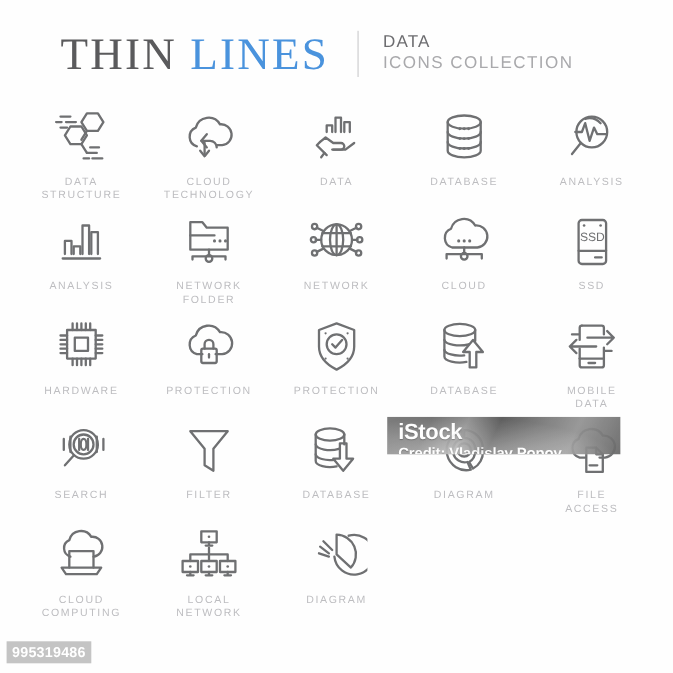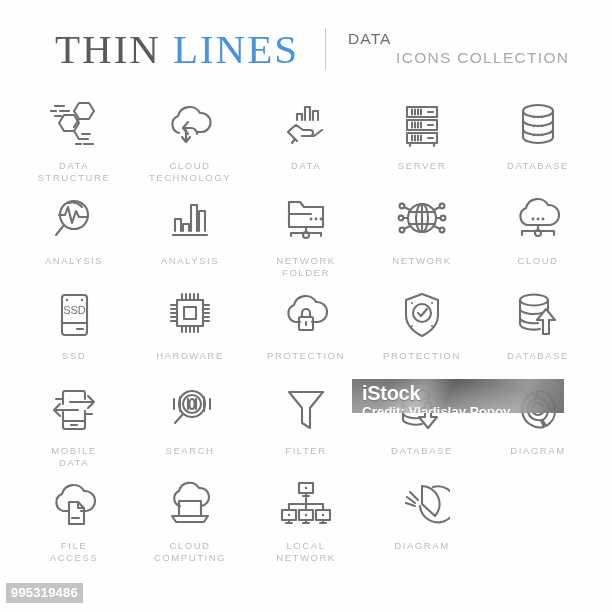--- a/index.html
+++ b/index.html
@@ -55,21 +55,20 @@
     color:#6d6d70;
     line-height:19px;
     font-weight:400;
   }
   .sub2{
     font-size:15.5px;
     letter-spacing:1.3px;
     color:#a9a9ac;
     line-height:20px;
     font-weight:400;
-    margin-left:48px;
   }
 
   
   .grid{
     position:absolute;
     left:16px;
     top:96px;
     width:580px;
     display:grid;
     grid-template-columns:repeat(5,1fr);
@@ -213,37 +212,20 @@
             <path d="M13 31 l5 -4 l7 5 h7 a3 3 0 0 1 0 6 h-8"></path>
             <path d="M25 38 h11 l8 -6"></path>
             <path d="M13 31 l-3 3 l9 9"></path>
             <path d="M17 41 l-3 4"></path>
           </g>
         </svg>
       </div>
       <div class="lbl">DATA</div>
     </div>
 
-    <div class="cell">
-      <div class="icon-box">
-        <svg width="56" height="54" viewBox="0 0 56 54">
-          <g class="s">
-            <rect x="13" y="9" width="30" height="10"></rect>
-            <rect x="13" y="22" width="30" height="10"></rect>
-            <rect x="13" y="35" width="30" height="10"></rect>
-            <path d="M16 45 v3 M40 45 v3"></path>
-            <path d="M18 11.5 v5 M21 11.5 v5 M24 11.5 v5 M27 11.5 v5"></path>
-            <path d="M18 24.5 v5 M21 24.5 v5 M24 24.5 v5 M27 24.5 v5"></path>
-            <path d="M18 37.5 v5 M21 37.5 v5 M24 37.5 v5 M27 37.5 v5"></path>
-            <path d="M34 14 h5 M34 27 h5 M34 40 h5"></path>
-          </g>
-        </svg>
-      </div>
-      <div class="lbl">SERVER</div>
-    </div>
 
     <div class="cell">
       <div class="icon-box">
         <svg width="56" height="54" viewBox="0 0 56 54">
           <g class="s">
             <ellipse cx="28" cy="13" rx="15" ry="6"></ellipse>
             <path d="M13 13 v26 a15 6 0 0 0 30 0 v-26"></path>
             <path d="M13 22 a15 6 0 0 0 30 0"></path>
             <path d="M13 31 a15 6 0 0 0 30 0"></path>
           </g>

